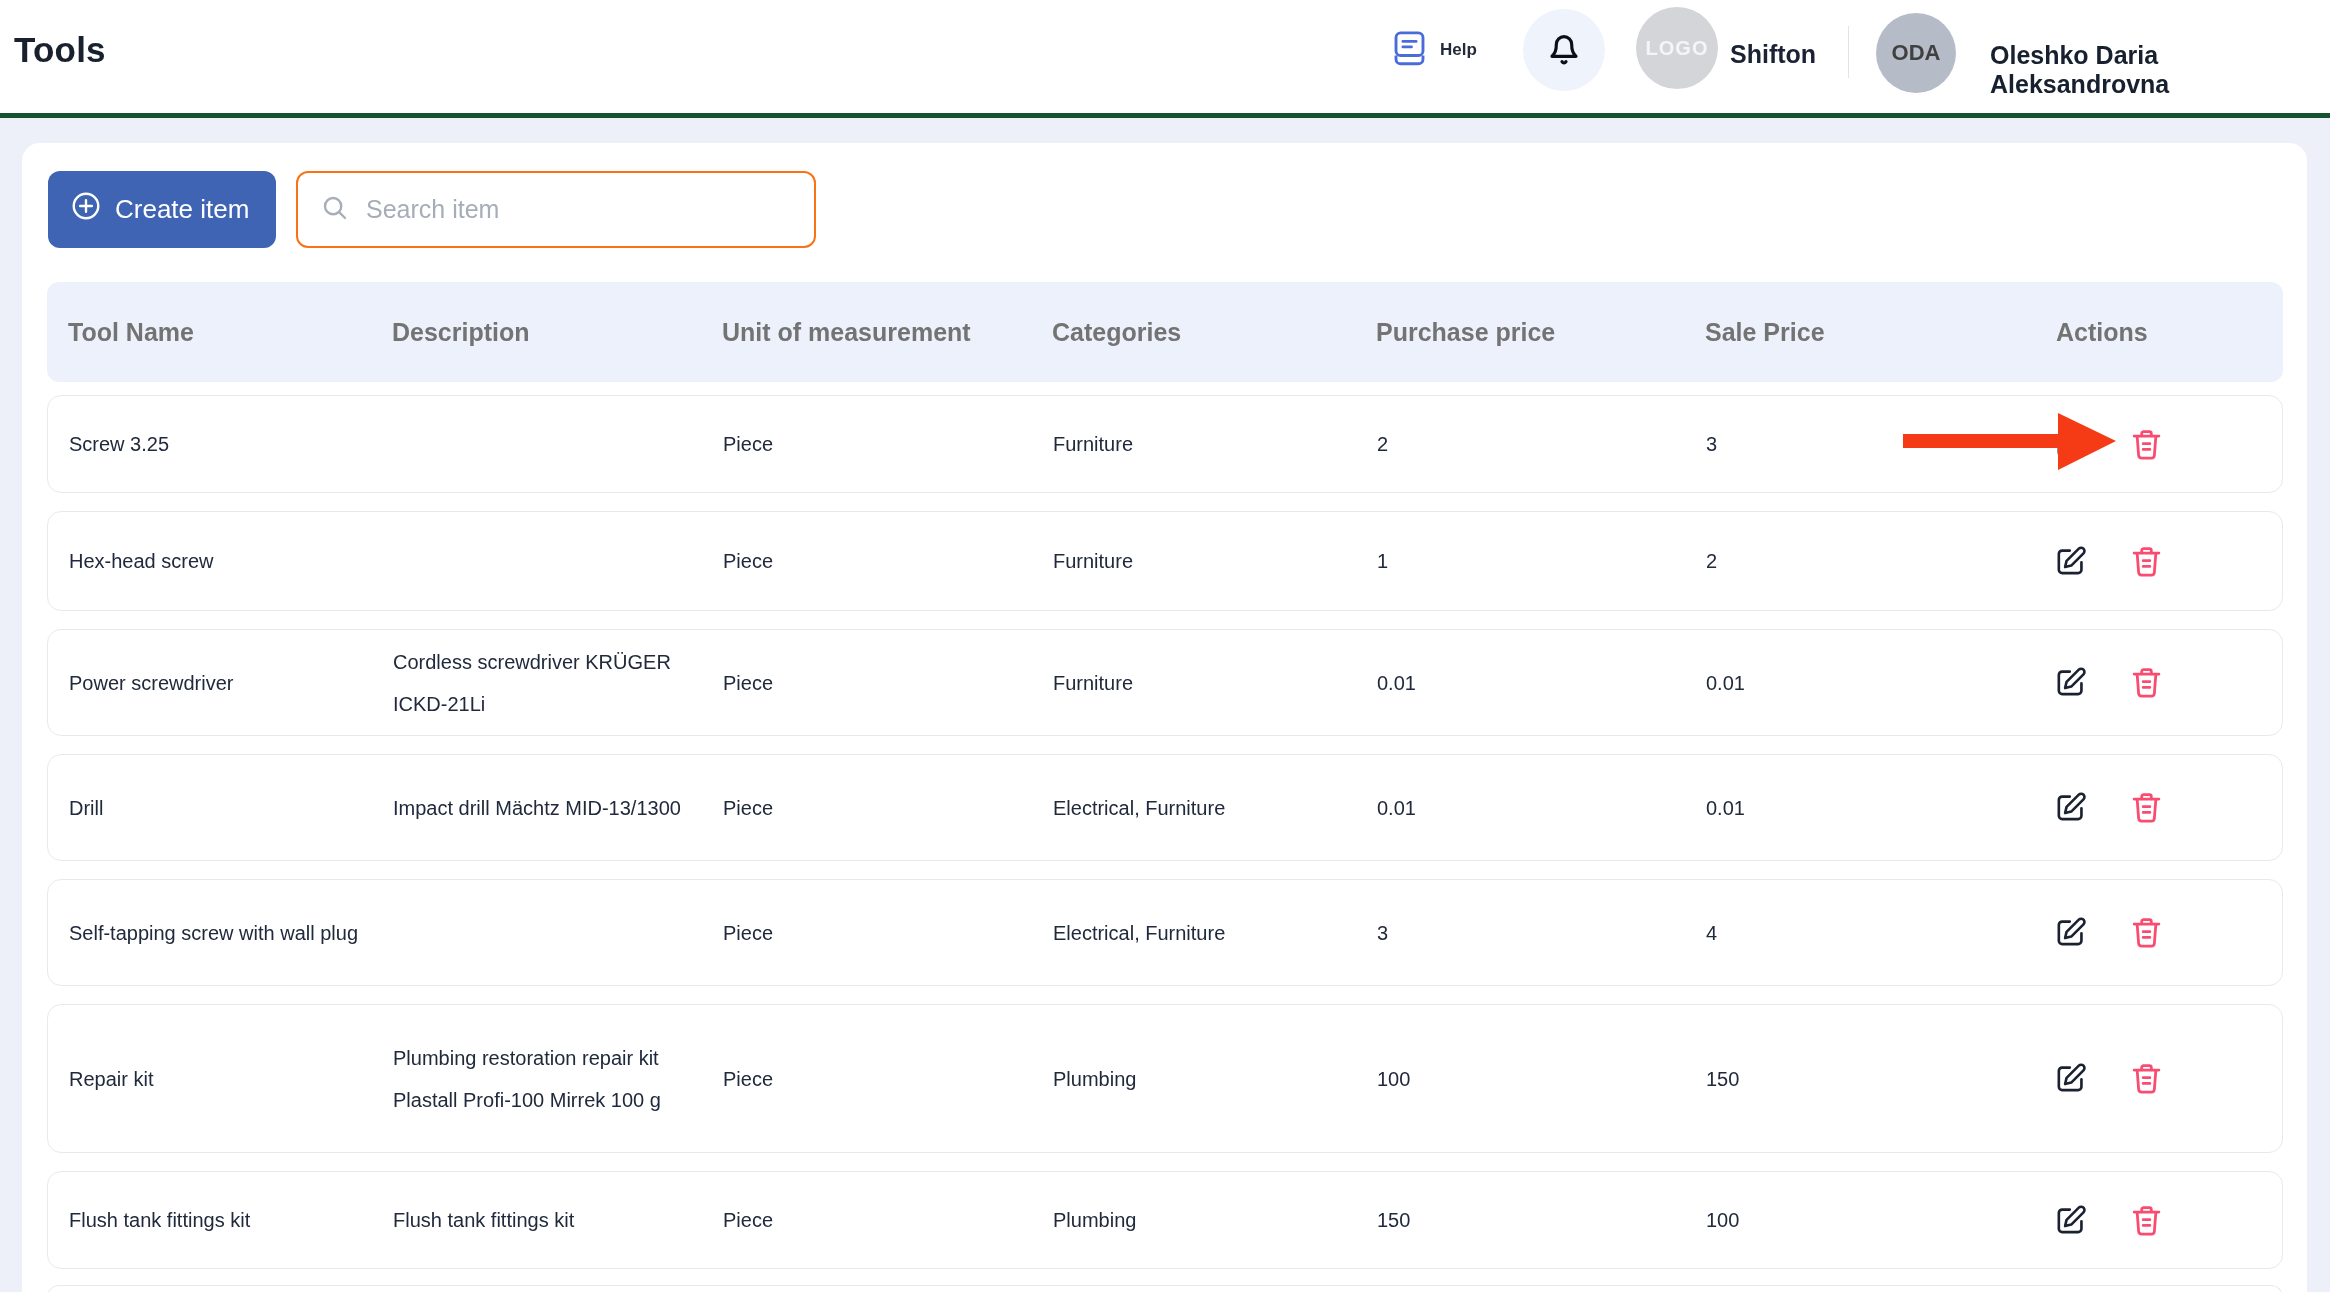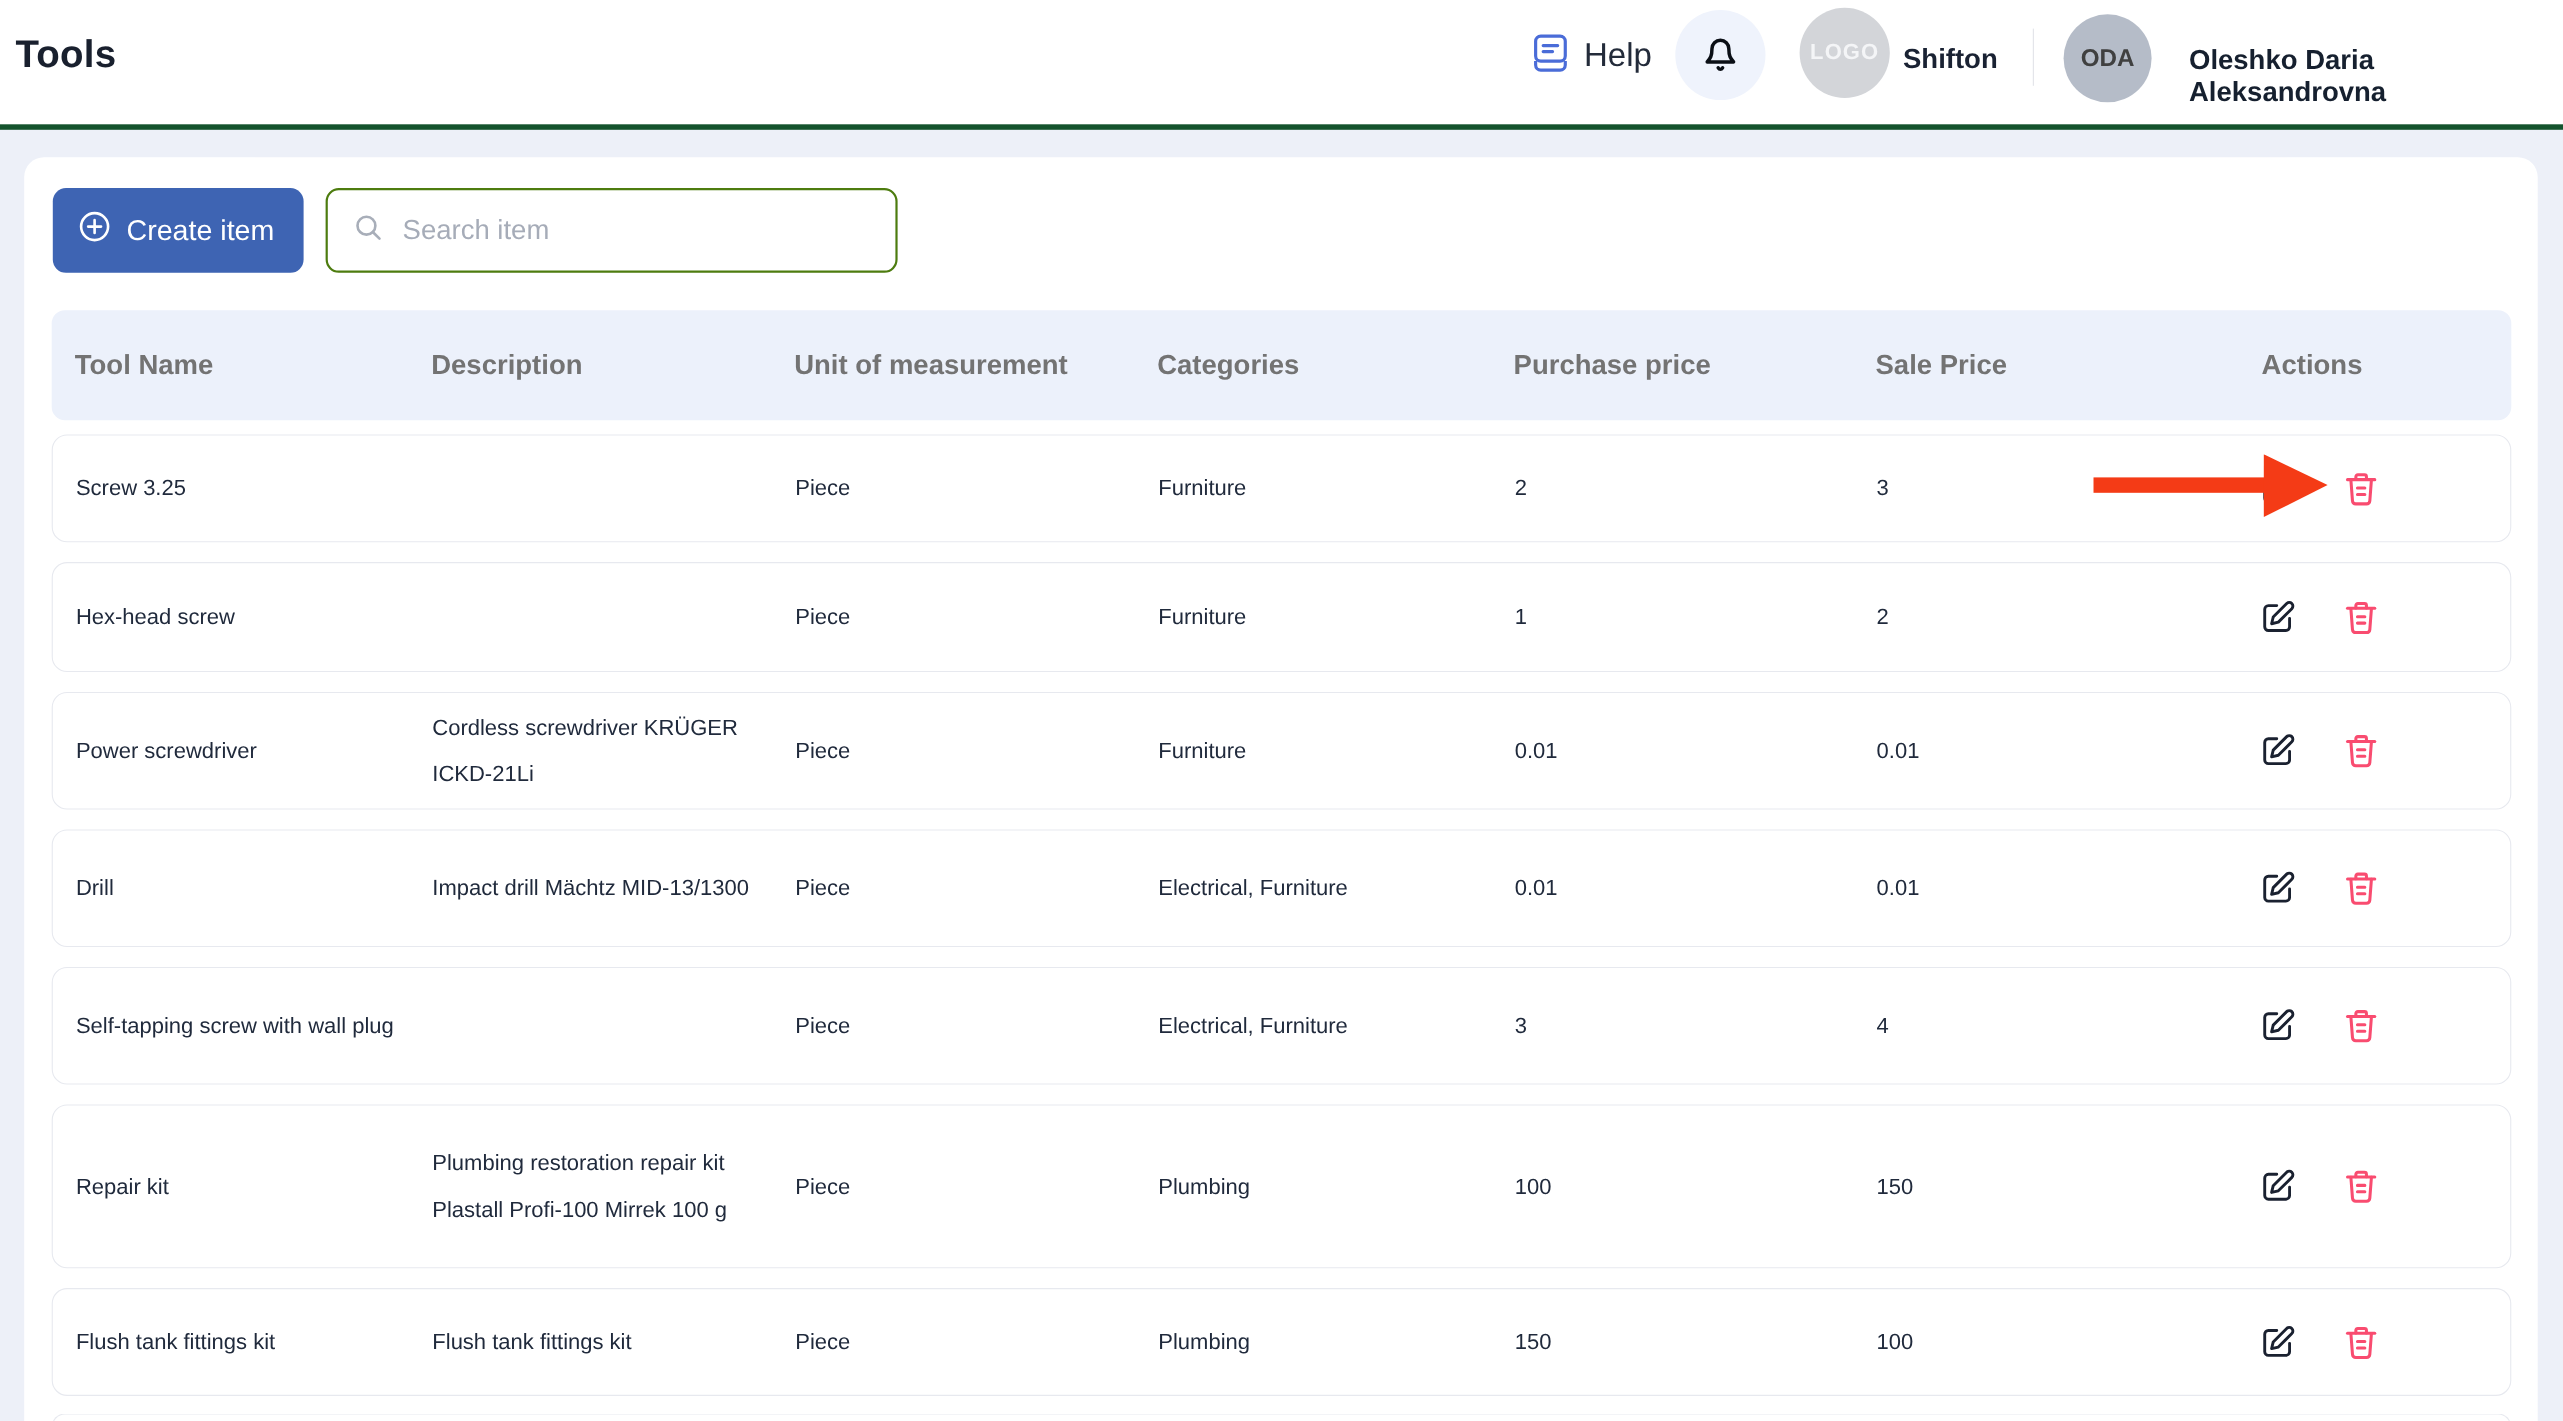--- a/index.html
+++ b/index.html
@@ -14,21 +14,21 @@
   
   .topbar {
     position:absolute; left:0; top:0; width:2330px; height:118px;
     background:#FFFFFF; border-bottom:5px solid #14532d;
   }
   .page-title {
     position:absolute; left:14px; top:30px;
     font-size:35px; font-weight:700; color:#19202E; letter-spacing:0.2px;
   }
   .help-group { position:absolute; left:1393px; top:30px; display:flex; align-items:center; gap:14px; cursor:pointer; }
-  .help-label { font-size:30px; color:#232B3A; }
+  .help-label { font-size:17px; color:#232B3A;font-weight:bold; }
   .bell-wrap {
     position:absolute; left:1523px; top:9px; width:82px; height:82px;
     background:#EFF3FC; border-radius:50%;
     display:flex; align-items:center; justify-content:center; cursor:pointer;
   }
   .avatar {
     border-radius:50%; display:flex; align-items:center; justify-content:center;
     color:#404040; font-weight:700;
   }
   .logo-avatar { position:absolute; left:1636px; top:7px; width:82px; height:82px; background:#D3D5D9; font-size:20px; color:#F4F5F7; letter-spacing:1px; }
@@ -45,21 +45,21 @@
 
   
   .create-btn {
     position:absolute; left:26px; top:28px; width:228px; height:77px;
     background:#3E64B3; border:none; border-radius:12px;
     display:flex; align-items:center; gap:13px; padding-left:22px;
     color:#FFFFFF; font-size:26px; font-family:inherit; cursor:pointer;
   }
   .search-box {
     position:absolute; left:274px; top:28px; width:520px; height:77px;
-    background:#FFFFFF; border:2px solid #4d7c0f; border-radius:12px;
+    background:#FFFFFF; border:2px solid #f97316; border-radius:12px;
     display:flex; align-items:center; padding-left:22px; gap:16px;
   }
   .search-box input {
     border:none; outline:none; font-size:25px; font-family:inherit;
     color:#202A3C; width:400px; background:transparent;
   }
   .search-box input::placeholder { color:#A6ACB8; }
 
   
   .thead {

